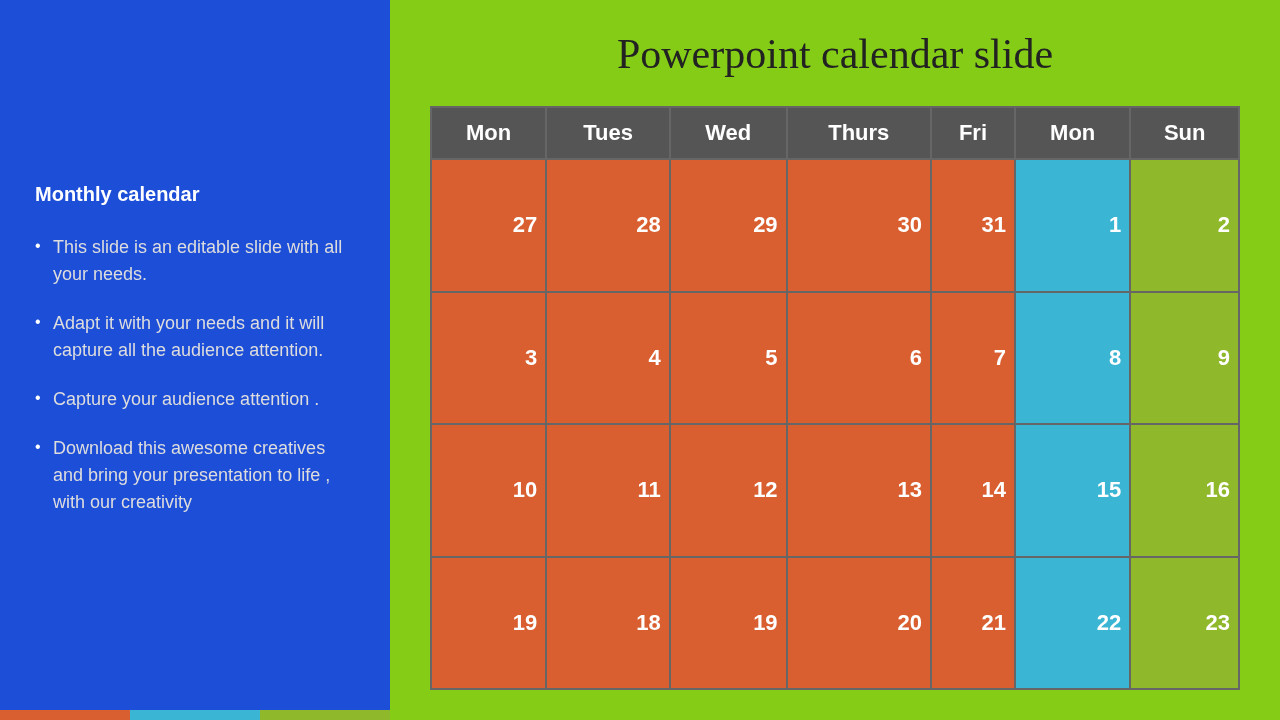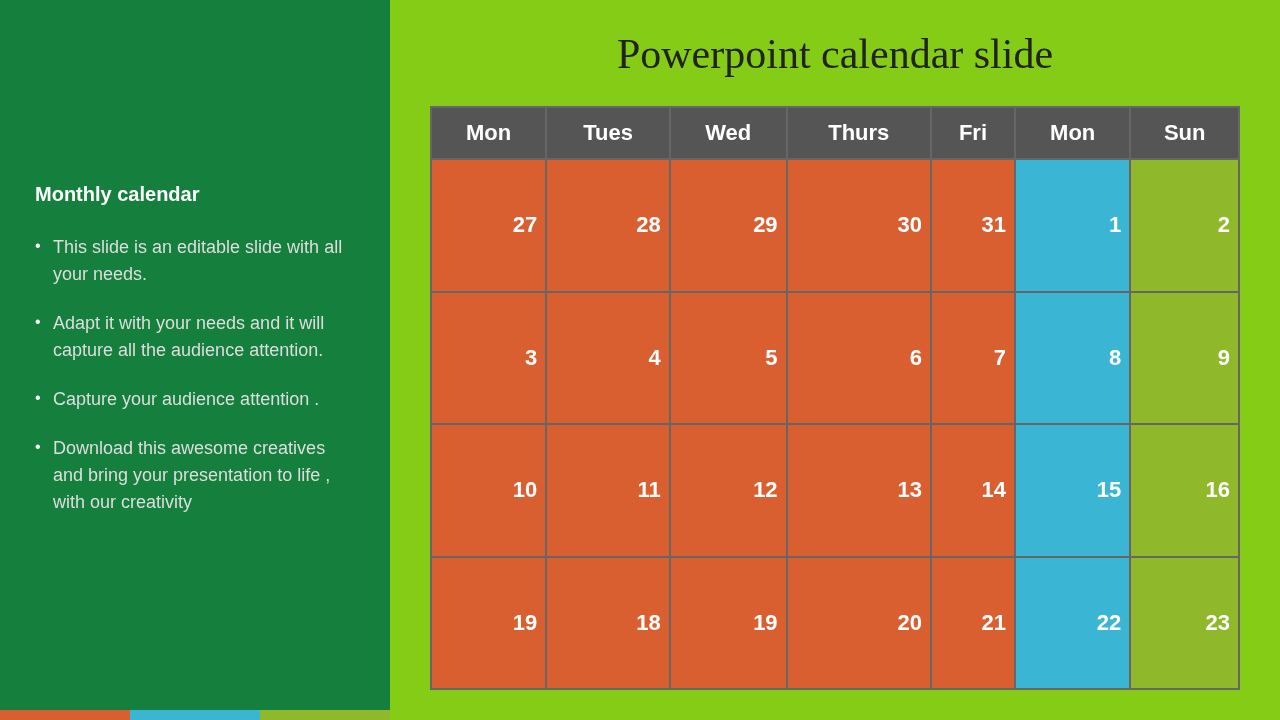--- a/index.html
+++ b/index.html
@@ -9,21 +9,21 @@
       display: flex;
       font-family: Georgia, 'Times New Roman', serif;
       overflow: hidden;
       background: #ffffff;
     }
 
     
     .left-panel {
       width: 390px;
       min-width: 390px;
-      background: #15803d;
+      background: #1d4ed8;
       color: #ffffff;
       padding: 40px 35px;
       display: flex;
       flex-direction: column;
       justify-content: center;
     }
 
     .left-panel h2 {
       font-size: 20px;
       font-weight: bold;

